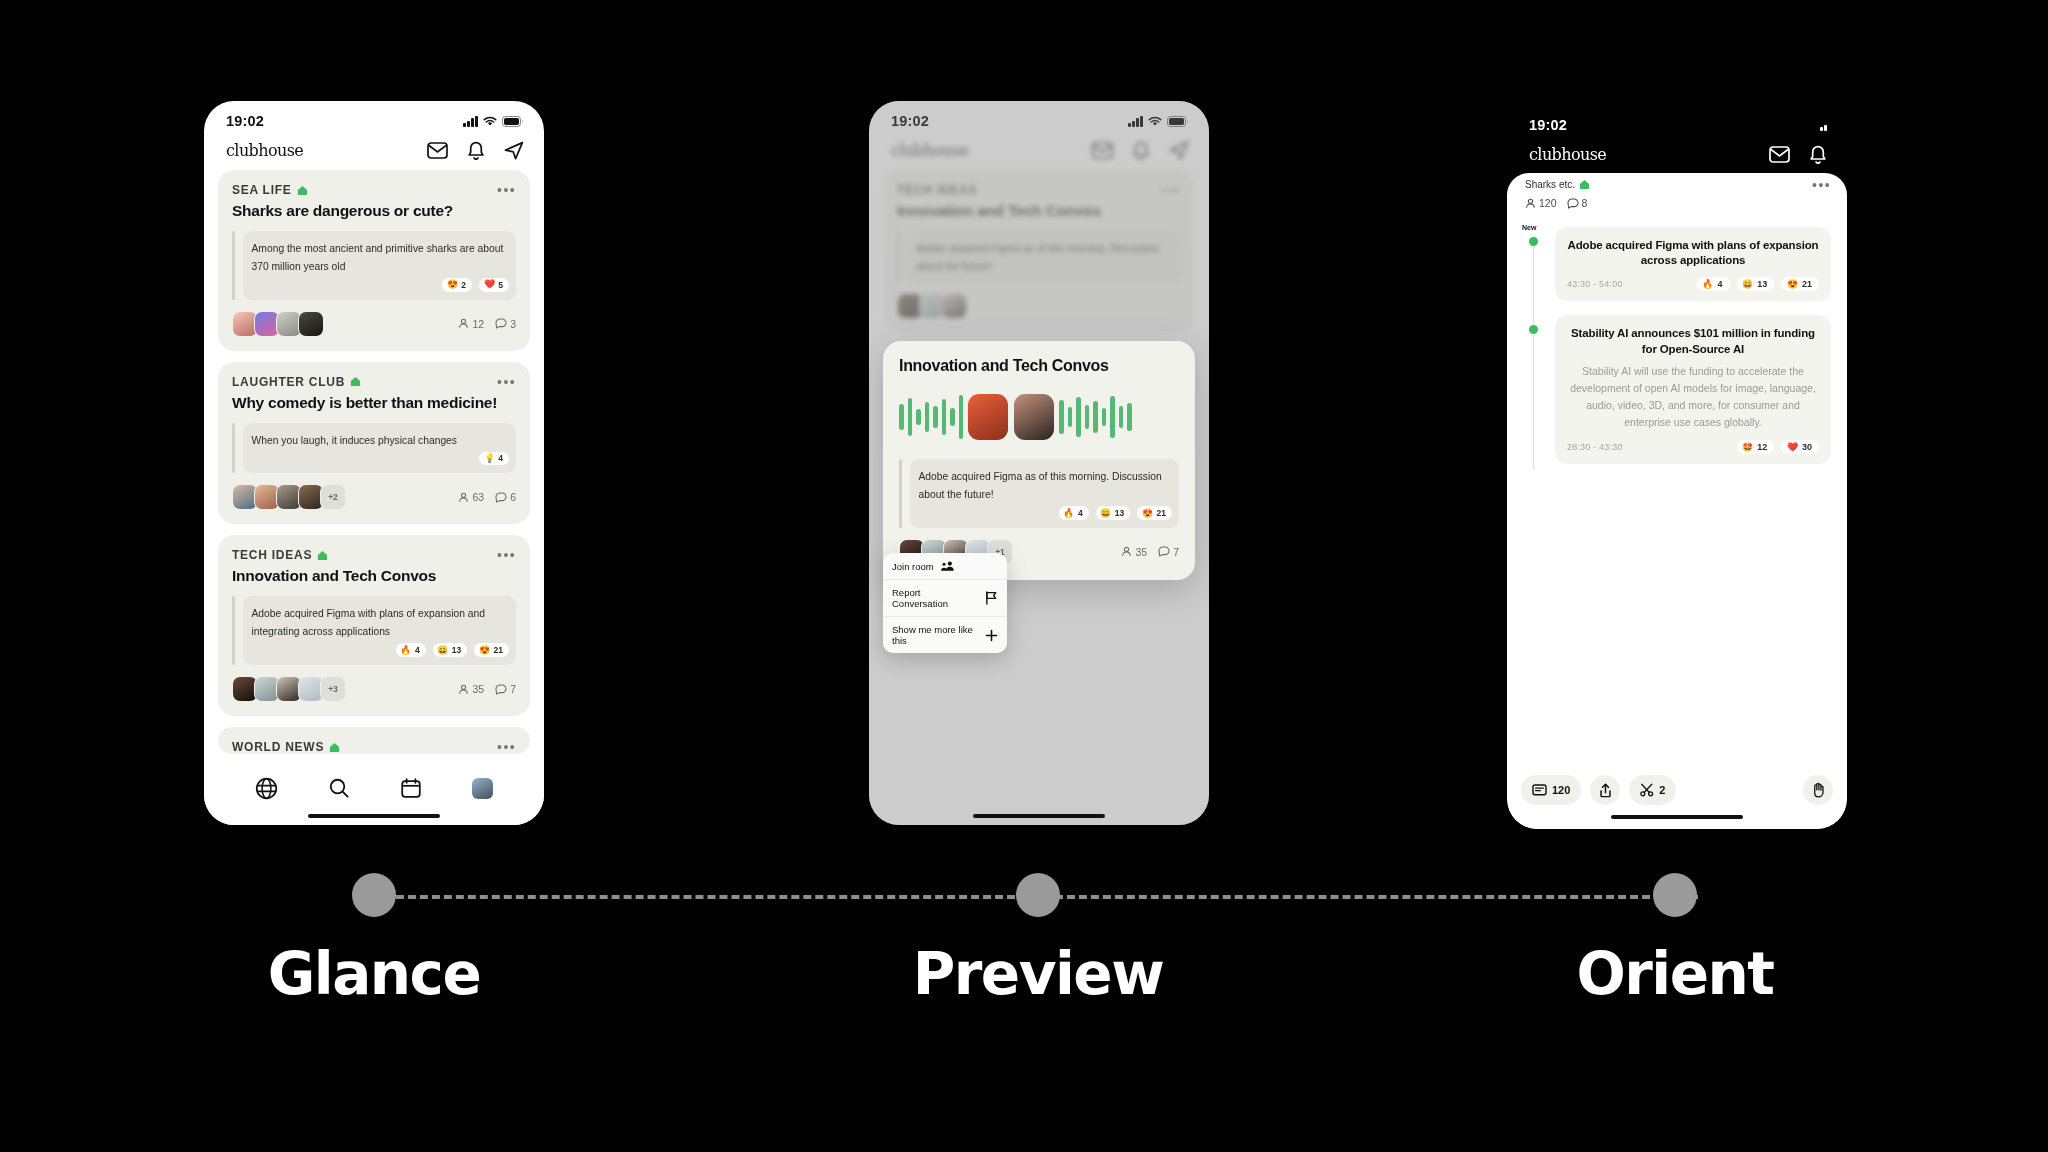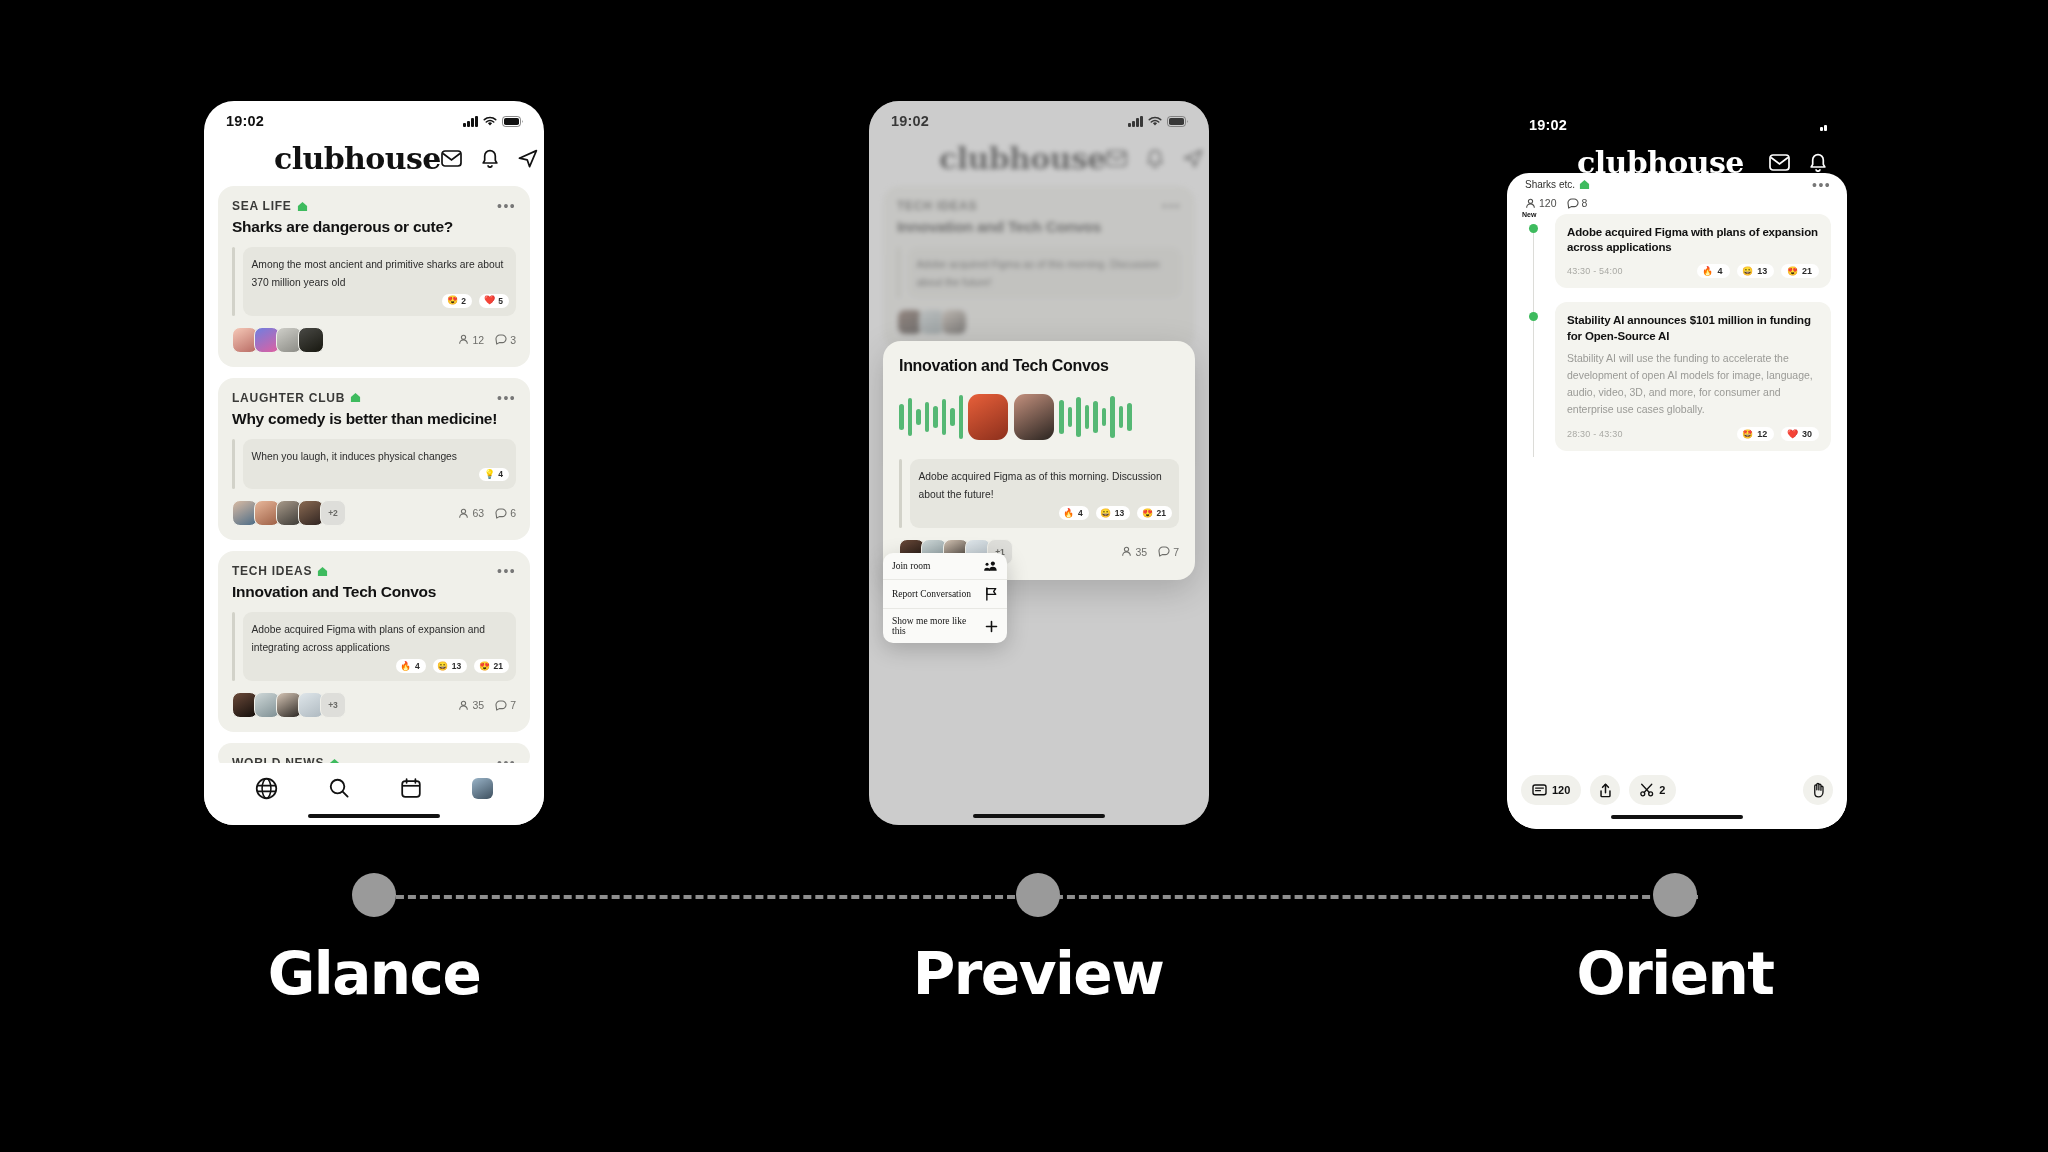--- a/index.html
+++ b/index.html
@@ -38,23 +38,22 @@
   .bars i:nth-child(4){height:11px}
   .wifi svg, .batt svg { display:block; }
 
   
   .app-header {
     display:flex; align-items:center; justify-content:space-between;
     padding:6px 20px 10px 22px;
   }
   .logo {
     font-family:"DejaVu Serif", serif;
-    font-weight:700; font-size:30px; letter-spacing:-.6px;
+    font-weight:400; font-size:16px; letter-spacing:-.6px;
     color:#111;
-    margin-left:48px;
   }
   .logo.white { color:#fff; }
   .hdr-icons { display:flex; align-items:center; gap:19px; }
   .hdr-icons svg { display:block; }
 
   
   .feed { padding:0 14px; }
   .card {
     background:#f0f0ea; border-radius:16px;
     padding:13px 14px 14px 14px; margin-bottom:11px;
@@ -134,24 +133,23 @@
   .wave .spk {
     width:40px; height:46px; border-radius:11px; background-size:cover;
     flex:none; margin:0 1px;
   }
   .ctx-menu {
     position:absolute; left:14px; top:452px; width:124px;
     background:#fafaf8; border-radius:10px;
     box-shadow:0 6px 22px rgba(0,0,0,.20); overflow:hidden;
   }
   .ctx-item {
-    display:flex; align-items:center; justify-content:space-between;
+    display:flex; align-items:center; 
     padding:7px 9px; font-size:9.5px; color:#111;
     border-bottom:1px solid #e8e8e4;
-    font-family:Liberation Serif, serif;
   }
   .ctx-item:last-child { border-bottom:none; }
   .ctx-item svg { display:block; flex:none; margin-left:6px; }
 
   
   .sheet {
     position:absolute; left:0; right:0; top:68px; bottom:0;
     background:#fff; border-radius:22px 22px 30px 30px;
   }
   .sheet-head {
@@ -164,21 +162,21 @@
   .sheet-body { padding:6px 16px 0 18px; }
   .room-club {
     font-size:10px; color:#2f2f2d; font-weight:500;
     display:flex; align-items:center; gap:4px;
   }
   .room-title {
     font-size:15.5px; font-weight:700; color:#111;
     line-height:1.22; margin-top:3px; letter-spacing:-.3px;
   }
   .room-stats { display:flex; gap:10px; margin-top:7px; color:#4d4d4b; font-size:10.5px; }
-  .timeline { margin-top:5px; position:relative; padding-left:30px; }
+  .timeline { margin-top:18px; position:relative; padding-left:30px;text-align:center; }
   .tl-line {
     position:absolute; left:7.5px; top:10px; bottom:-6px;
     width:1.6px; background:#dcdcd8;
   }
   .tl-item { position:relative; margin-bottom:14px; }
   .tl-dot {
     position:absolute; left:-26.5px; top:10px;
     width:9px; height:9px; border-radius:50%; background:#3ebb5e;
   }
   .tl-new {

